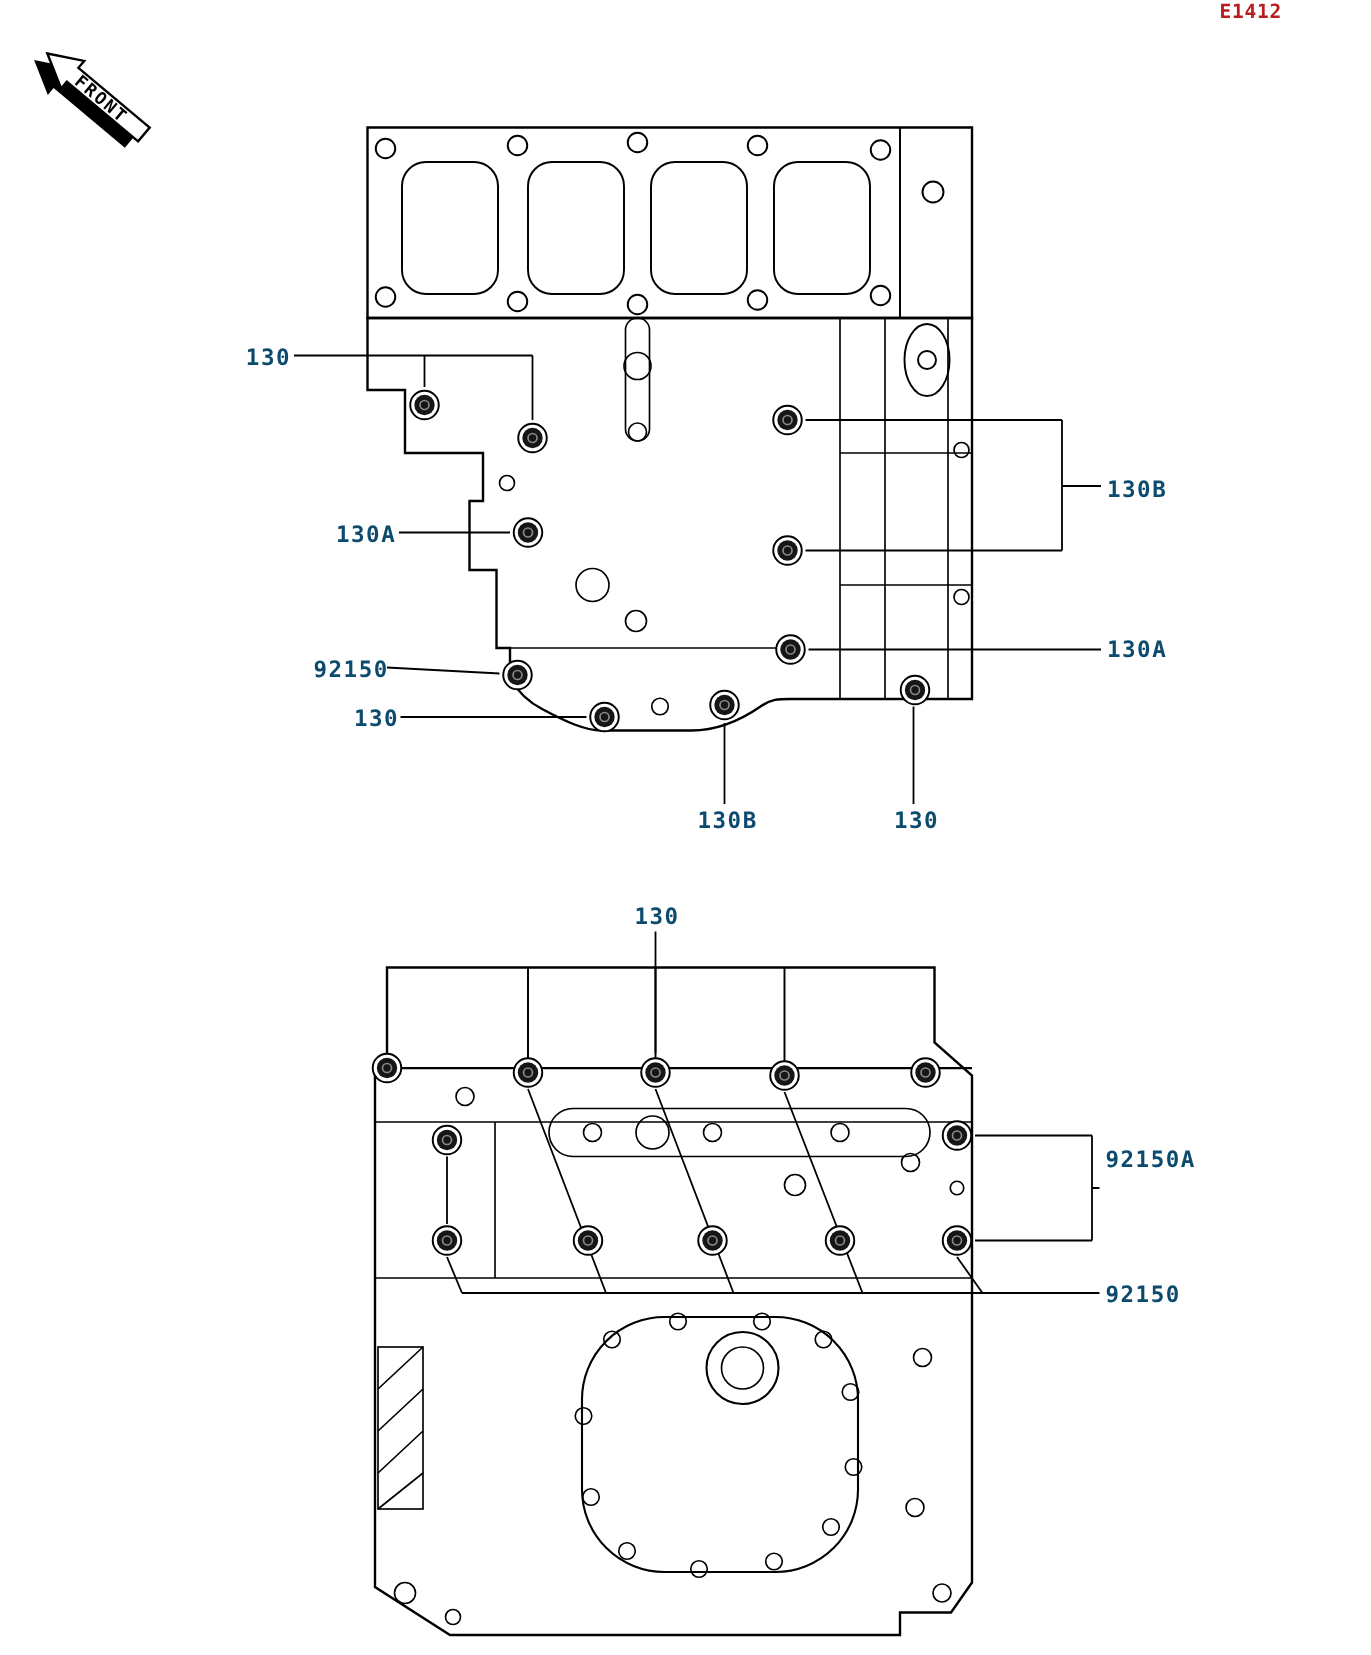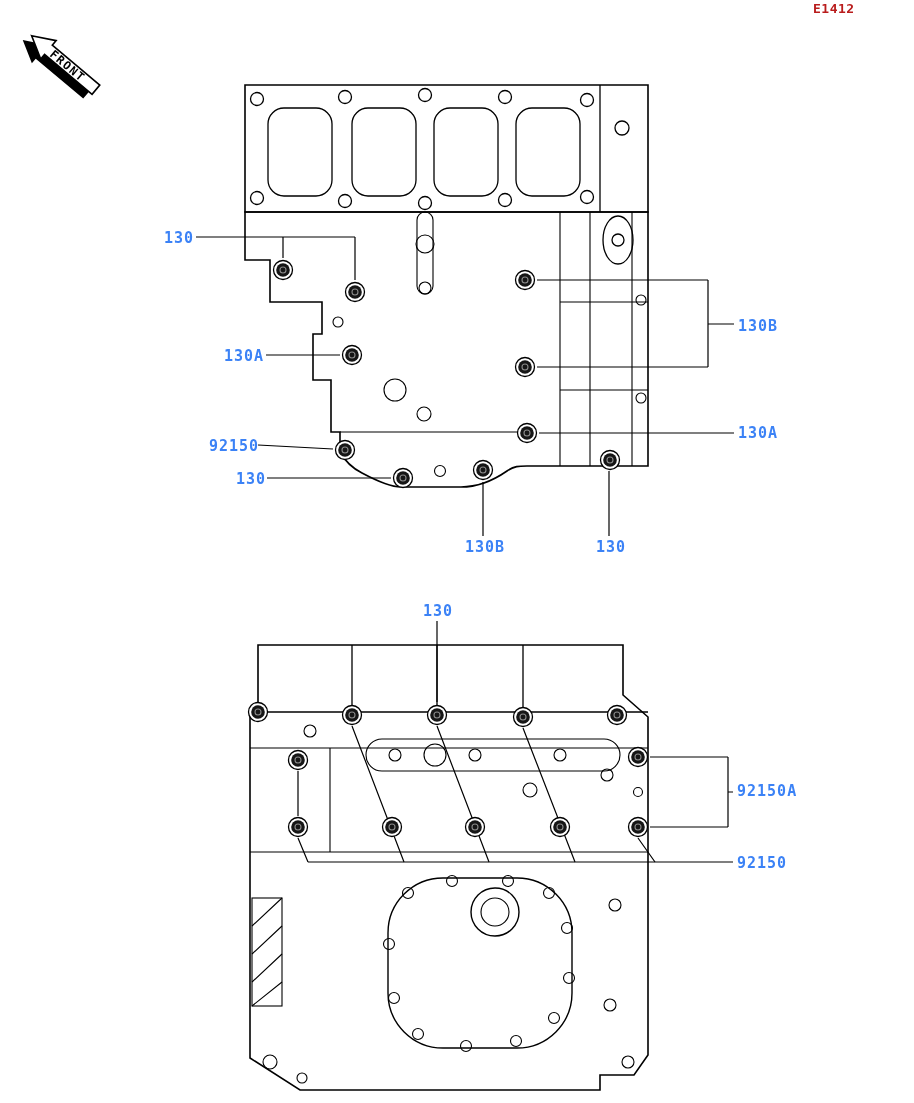--- a/index.html
+++ b/index.html
@@ -8,21 +8,21 @@
     width:914px; height:1103px;
     background:#ffffff;
     font-family:"DejaVu Sans Mono", monospace;
     overflow:hidden;
   }
   #stage svg { position:absolute; left:0; top:0; }
   .callout {
     position:absolute;
     font:bold 15px "DejaVu Sans Mono", monospace;
     letter-spacing:1px;
-    color:#3b82f6;
+    color:#0c4a6e;
     white-space:nowrap;
   }
   .callout.r { text-align:right; }
   .code {
     position:absolute;
     font:bold 13px "DejaVu Sans Mono", monospace;
     letter-spacing:0.5px;
     color:#b91c1c;
   }
 </style>
@@ -191,16 +191,16 @@
   <div class="callout r" style="left:160px; top:229px; width:34px;">130</div>
   <div class="callout" style="left:224px; top:347px;">130A</div>
   <div class="callout" style="left:209px; top:437px;">92150</div>
   <div class="callout" style="left:236px; top:470px;">130</div>
   <div class="callout" style="left:738px; top:317px;">130B</div>
   <div class="callout" style="left:738px; top:424px;">130A</div>
   <div class="callout" style="left:465px; top:538px;">130B</div>
   <div class="callout" style="left:596px; top:538px;">130</div>
 
   <div class="callout" style="left:423px; top:602px;">130</div>
-  <div class="callout" style="left:737px; top:782px;">92150A</div>
+  <div class="callout" style="left:737px; top:764px;">92150A</div>
   <div class="callout" style="left:737px; top:854px;">92150</div>
 
 </div>
 
 </body></html>

